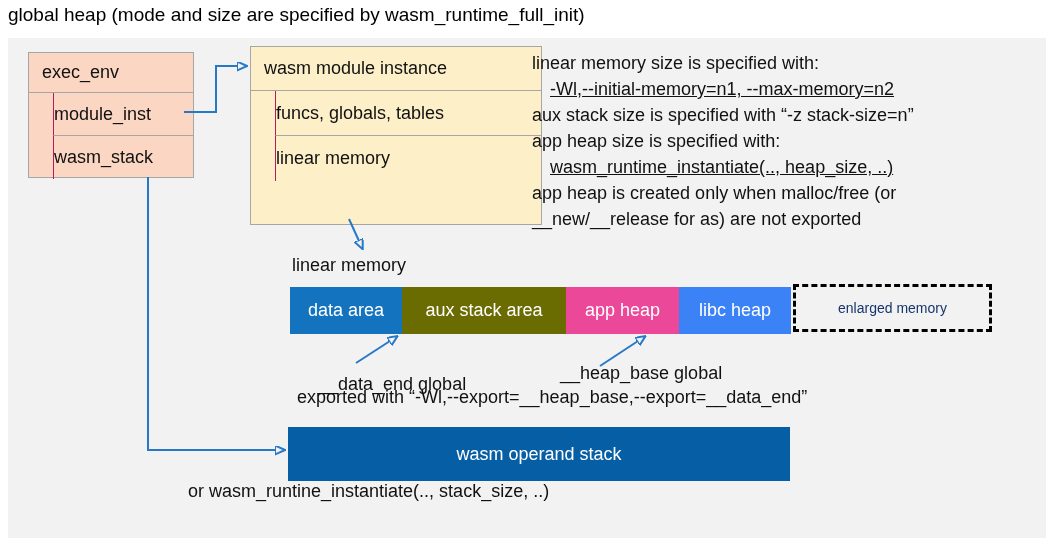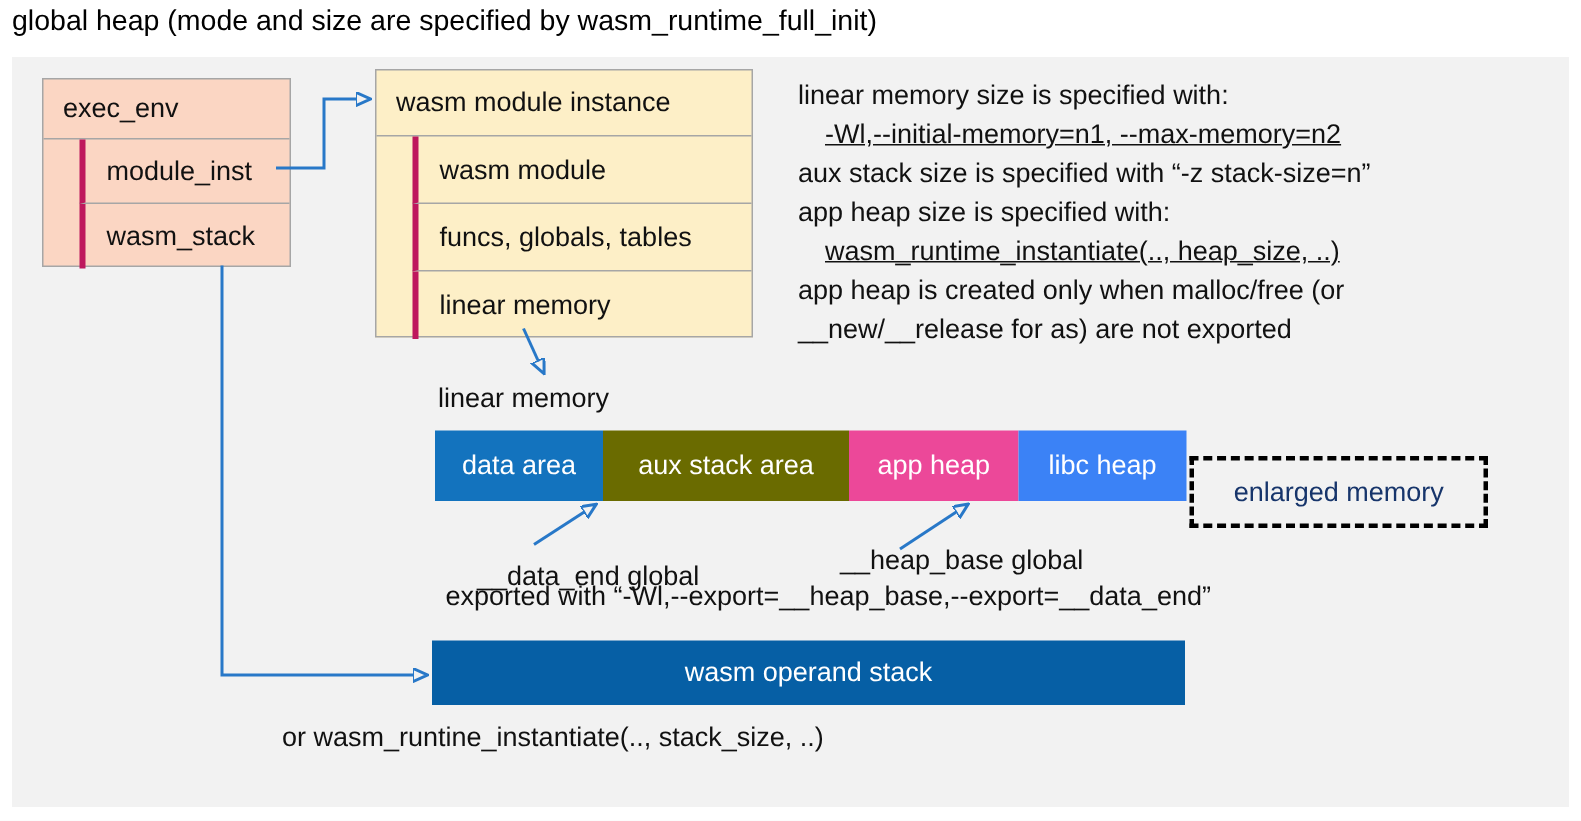--- a/index.html
+++ b/index.html
@@ -33,33 +33,32 @@
   .struct-box.salmon { background: #FBD6C3; }
   .struct-box.yellow { background: #FDEFC7; }
   .struct-header {
     padding-left: 13px;
     display: flex; align-items: center;
     border-bottom: 1px solid #A6A6A6;
     white-space: nowrap;
   }
   .struct-row {
     margin-left: 24px;
-    padding-left: 14px;
     display: flex; align-items: center;
-    border-left: 4px solid #be185d;
+    border-left: 1px solid #be185d;
     border-bottom: 1px solid #A6A6A6;
     white-space: nowrap;
   }
   .struct-row:last-child { border-bottom: none; }
 
   #exec-env { left: 28px; top: 52px; width: 166px; height: 126px; }
   #exec-env .struct-header { height: 40px; }
   #exec-env .struct-row { height: 43px; }
 
-  #module-instance { left: 250px; top: 46px; width: 252px; height: 179px; }
+  #module-instance { left: 250px; top: 46px; width: 292px; height: 179px; }
   #module-instance .struct-header { height: 44px; }
   #module-instance .struct-row { height: 45px; }
 
   
   .notes {
     left: 532px; top: 50px;
     font-size: 18px;
     line-height: 26px;
     white-space: nowrap;
   }
@@ -72,35 +71,35 @@
     height: 47px;
     display: flex; align-items: center; justify-content: center;
     color: #ffffff; font-size: 18px; white-space: nowrap;
   }
   .seg-0 { width: 112px; }
   .seg-1 { width: 164px; }
   .seg-2 { width: 113px; }
   .seg-3 { width: 112px; }
 
   .enlarged {
-    left: 793px; top: 304px; width: 199px; height: 48px;
+    left: 793px; top: 284px; width: 199px; height: 48px;
     border: 3px dashed #000000;
     display: flex; align-items: center; justify-content: center;
-    font-size: 18px; white-space: nowrap;
+    font-size: 14px; white-space: nowrap;
   }
 
   
   .ann { font-size: 18px; white-space: nowrap; }
   #ann-data-end  { left: 318px; top: 374px; }
   #ann-heap-base { left: 560px; top: 363px; }
   #ann-exported  { left: 297px; top: 387px; }
 
   
   .operand-stack {
-    left: 288px; top: 427px; width: 502px; height: 43px;
+    left: 288px; top: 427px; width: 502px; height: 54px;
     display: flex; align-items: center; justify-content: center;
     color: #ffffff; font-size: 18px; white-space: nowrap;
   }
 
   .footer {
     left: 188px; top: 479px;
     font-size: 18px; line-height: 25px;
     white-space: nowrap;
   }
 
@@ -122,21 +121,20 @@
 <div class="abs panel"></div>
 
 <div class="abs struct-box salmon" id="exec-env">
   <div class="struct-header">exec_env</div>
   <div class="struct-row">module_inst</div>
   <div class="struct-row">wasm_stack</div>
 </div>
 
 <div class="abs struct-box yellow" id="module-instance">
   <div class="struct-header">wasm module instance</div>
-  <div class="struct-row">wasm module</div>
   <div class="struct-row">funcs, globals, tables</div>
   <div class="struct-row">linear memory</div>
 </div>
 
 <div class="abs notes">
   <div>linear memory size is specified with:</div>
   <div class="indent">-Wl,--initial-memory=n1, --max-memory=n2</div>
   <div>aux stack size is specified with “-z stack-size=n”</div>
   <div>app heap size is specified with:</div>
   <div class="indent">wasm_runtime_instantiate(.., heap_size, ..)</div>

